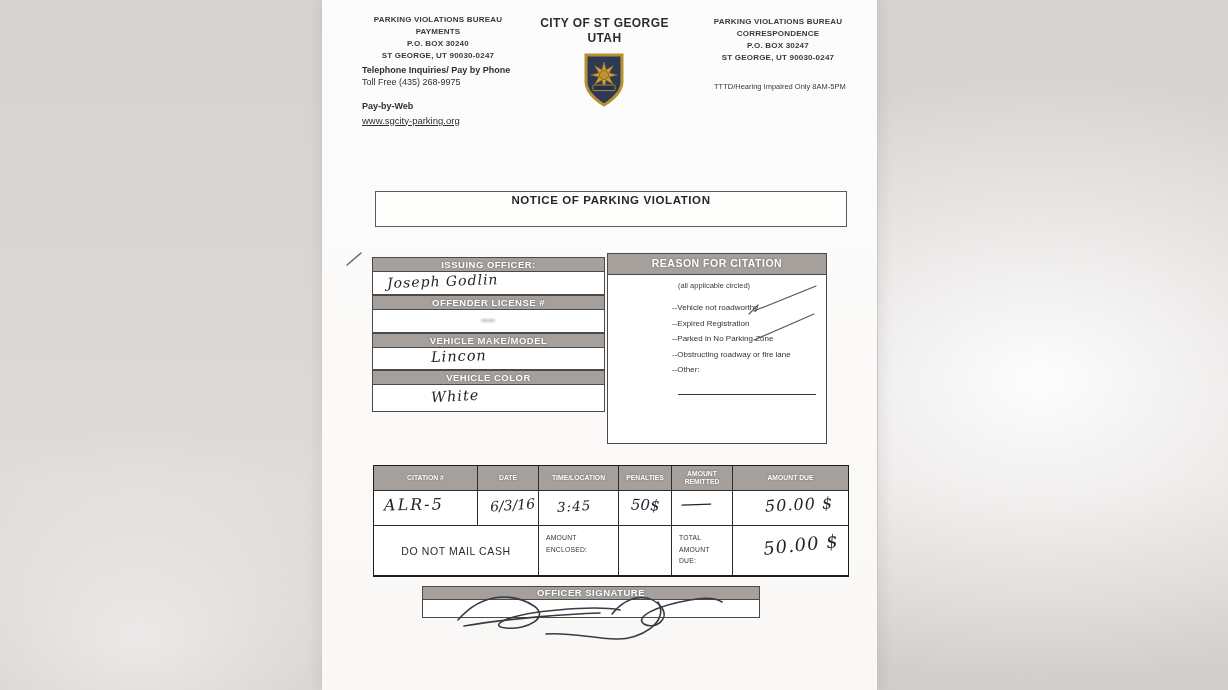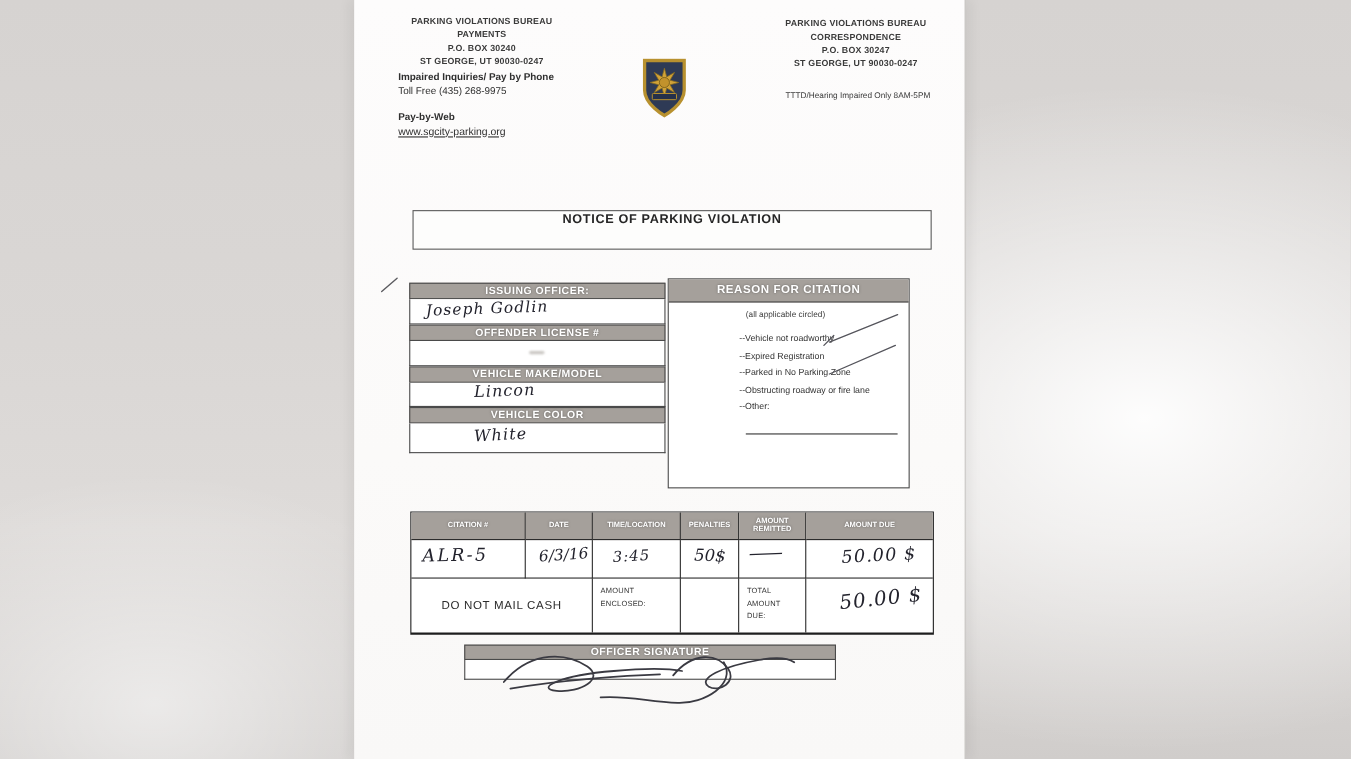--- a/index.html
+++ b/index.html
@@ -93,29 +93,33 @@
 <div class="page">
 
   <div class="abs ctr addr" style="left:36px; top:14px; width:160px;">
     <div>PARKING VIOLATIONS BUREAU</div>
     <div>PAYMENTS</div>
     <div>P.O. BOX 30240</div>
     <div>ST GEORGE, UT 90030-0247</div>
   </div>
 
   <div class="abs" style="left:40px; top:64px; width:190px; font-size:9px; line-height:1.35; color:#2f2f2f;">
-    <div class="b">Impaired Inquiries/ Pay by Phone</div>
+    <div class="b">Telephone Inquiries/ Pay by Phone</div>
     <div>Toll Free (435) 268-9975</div>
   </div>
 
   <div class="abs" style="left:40px; top:100px; width:190px; font-size:9px; line-height:1.5; color:#2f2f2f;">
     <div class="b">Pay-by-Web</div>
     <div style="text-decoration:underline; font-size:9.5px;">www.sgcity-parking.org</div>
   </div>
 
+  <div class="abs ctr" style="left:205px; top:16px; width:155px; font-size:12px; letter-spacing:.4px; line-height:1.25; color:#2c2c2c;">
+    <div>CITY OF ST GEORGE</div>
+    <div>UTAH</div>
+  </div>
 
   <svg class="abs" style="left:261px; top:53px;" width="42" height="56" viewBox="0 0 42 56">
     <path d="M3 2 H39 V29 C39 42 21 52 21 52 C21 52 3 42 3 29 Z" fill="#2e3a55" stroke="#b8912f" stroke-width="3"></path>
     <polygon points="21,9 23.1,16.9 30.2,12.8 26.1,19.9 34,22 26.1,24.1 30.2,31.2 23.1,27.1 21,35 18.9,27.1 11.8,31.2 15.9,24.1 8,22 15.9,19.9 11.8,12.8 18.9,16.9" fill="#d2a338" stroke="#8a6d1f" stroke-width=".7"></polygon>
     <circle cx="21" cy="22" r="4.6" fill="#c2922c" stroke="#6f5717" stroke-width=".7"></circle>
     <rect x="10" y="32" width="22" height="5.6" rx="1" fill="#25304a" stroke="#b8912f" stroke-width=".9"></rect>
   </svg>
 
   <div class="abs ctr addr" style="left:366px; top:16px; width:180px;">
     <div>PARKING VIOLATIONS BUREAU</div>

